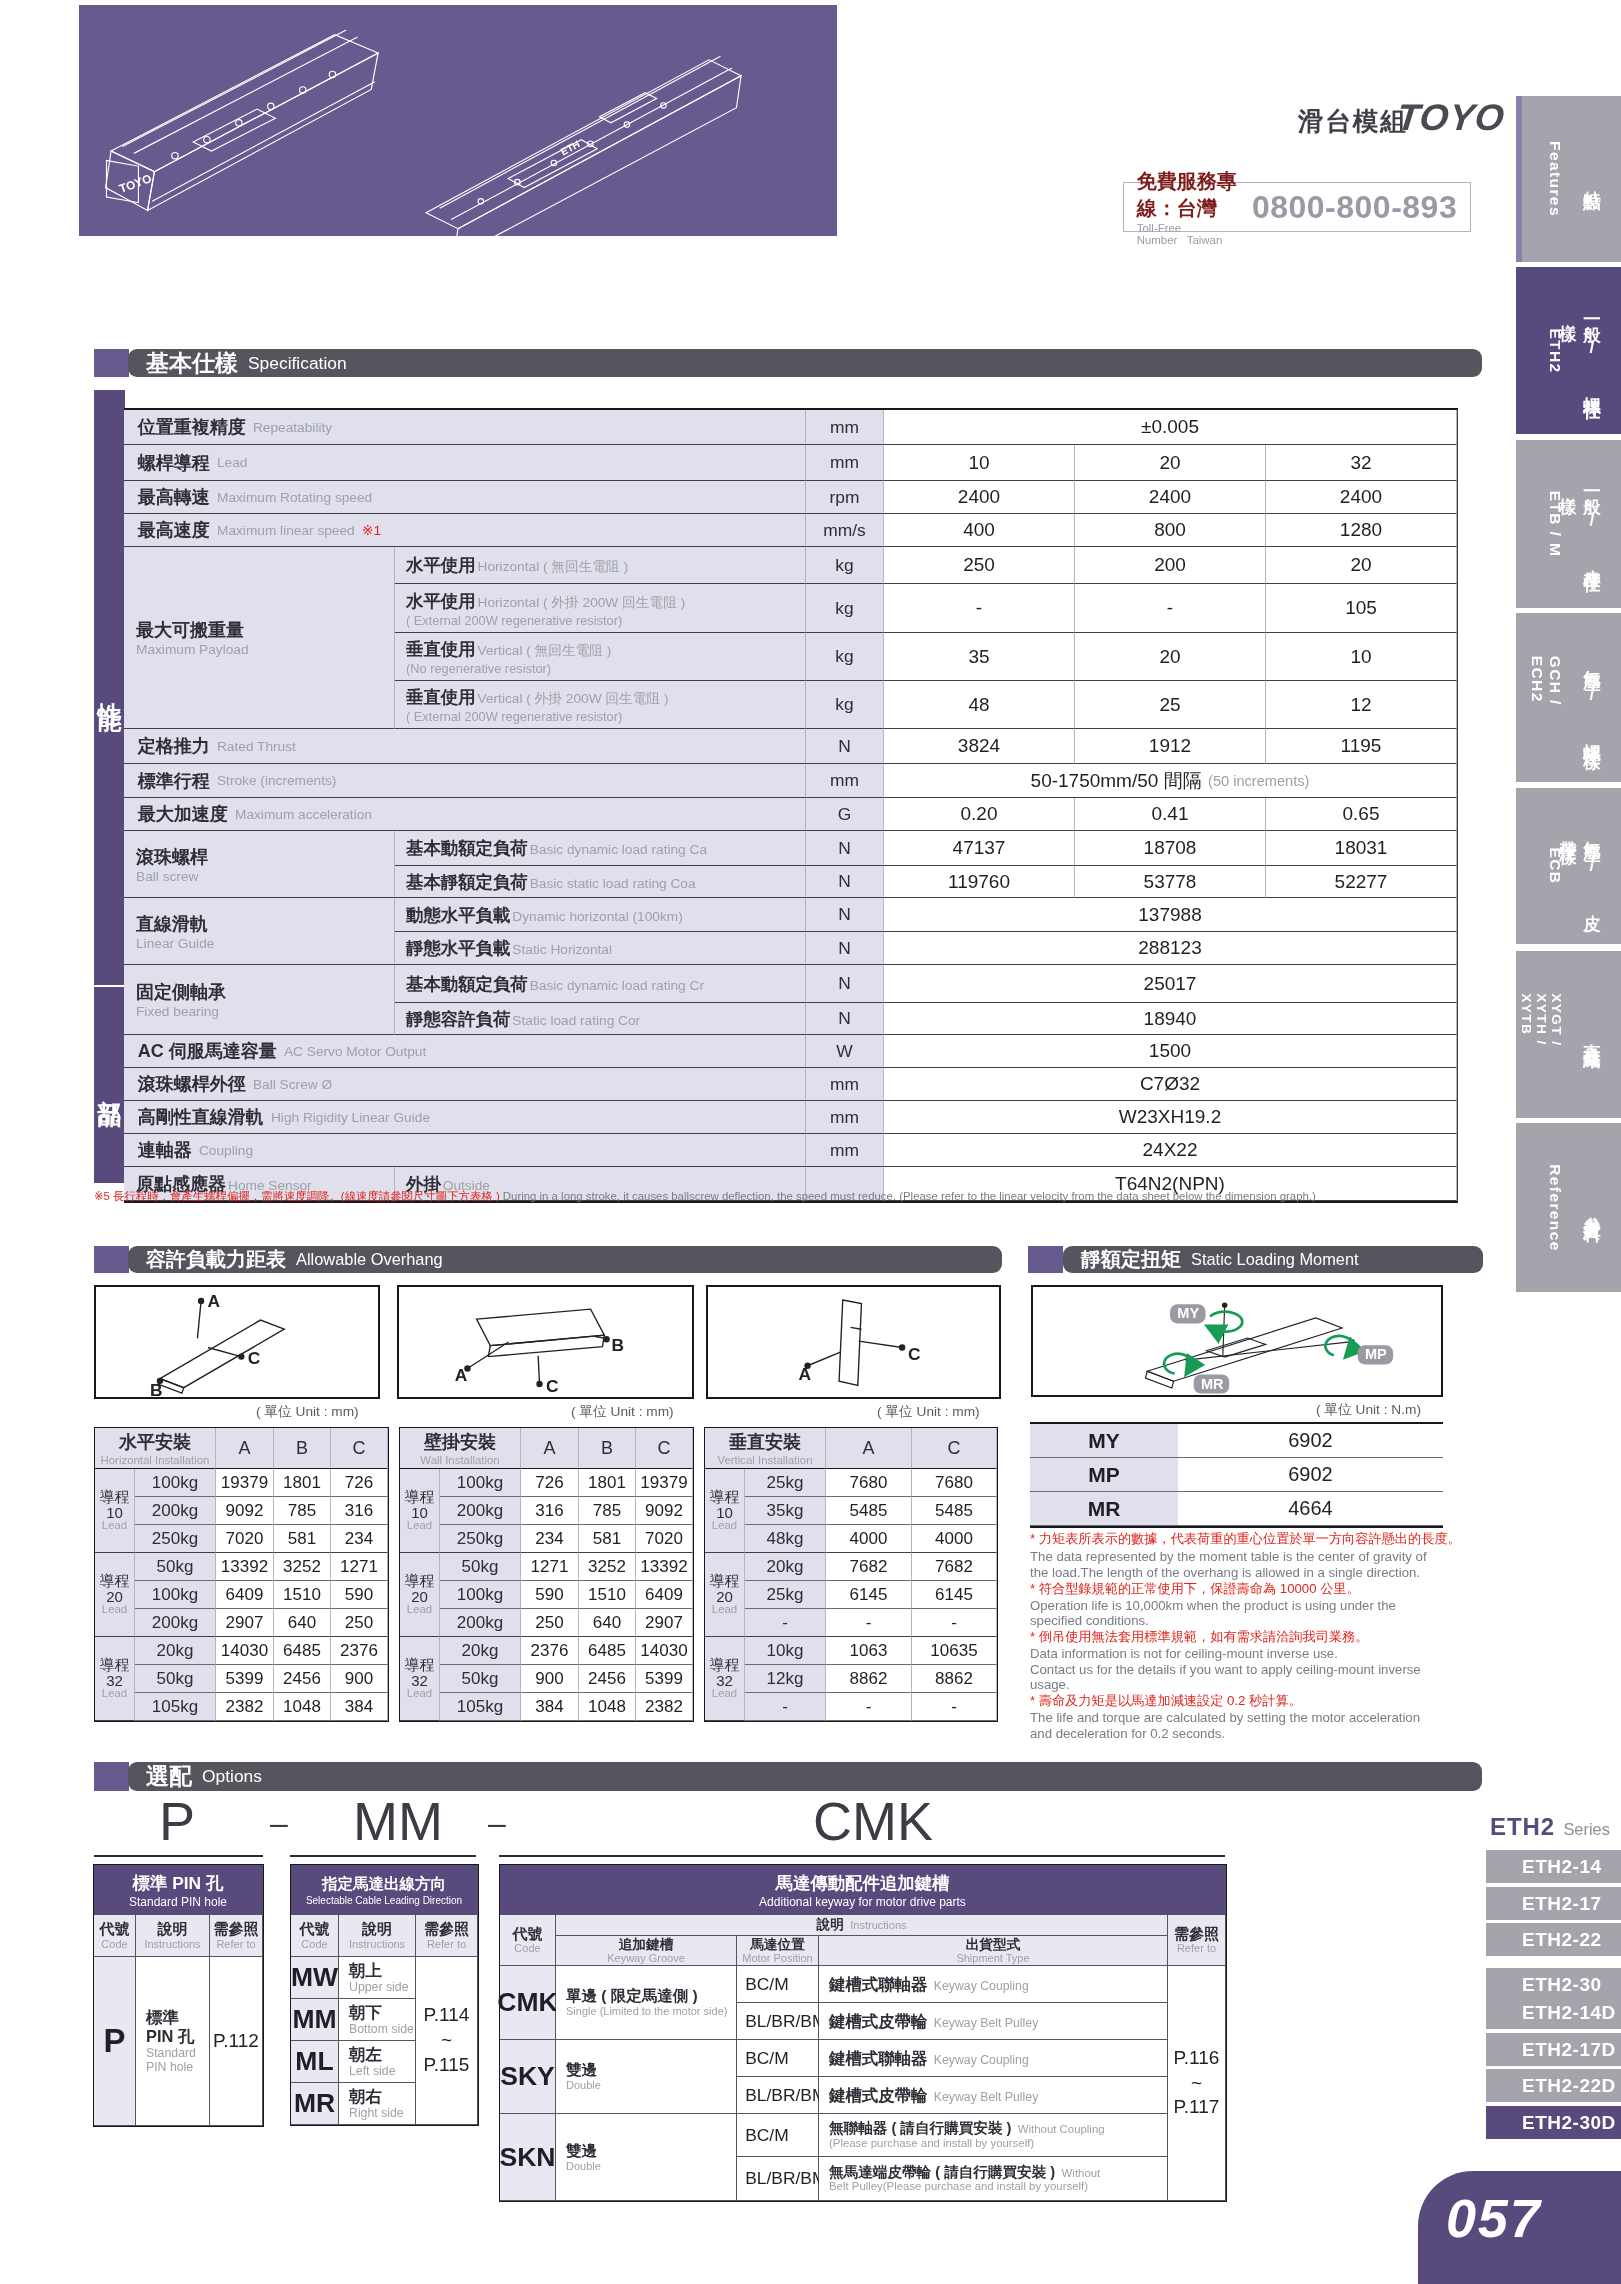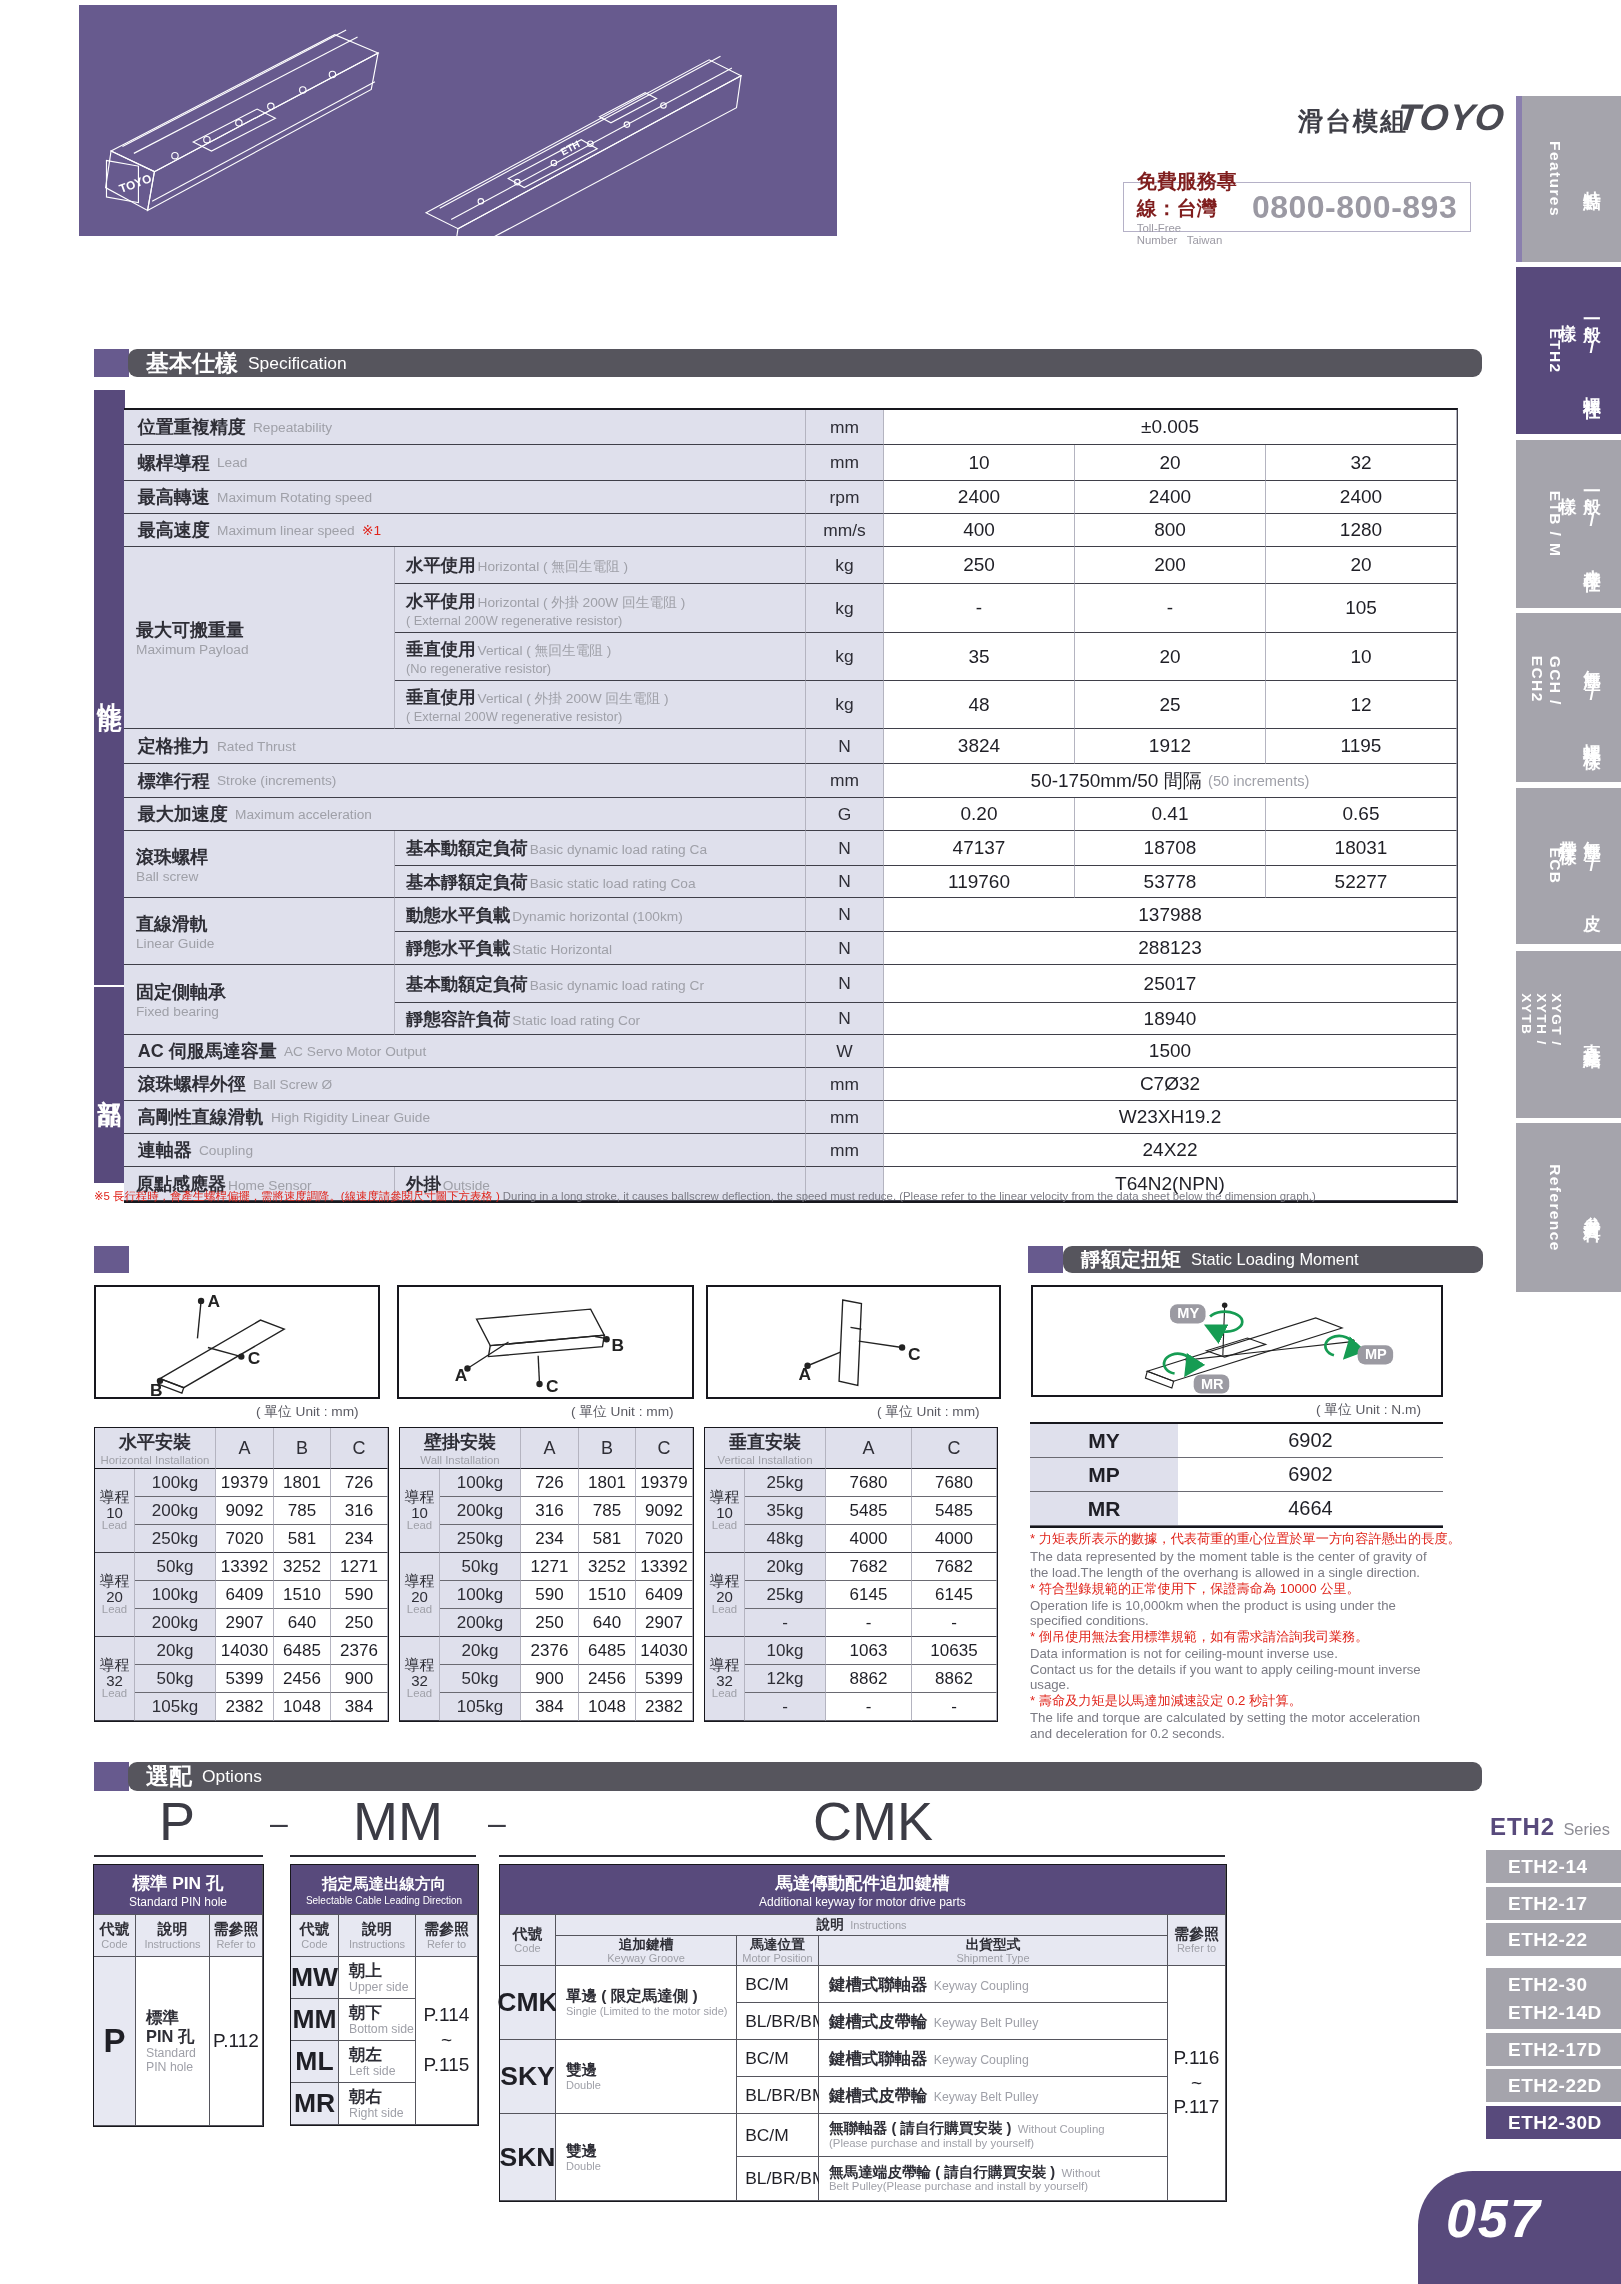--- a/index.html
+++ b/index.html
@@ -83,21 +83,21 @@
   .opch .a{font-size:15px;color:var(--ink);font-weight:700;}
   .opch .b{font-size:11px;color:var(--gray);}
   .opcode{background:var(--lavHead);display:flex;align-items:center;justify-content:center;font-size:26.5px;font-weight:700;color:#1f1f26;}
   .opcell{background:#fff;display:flex;flex-direction:column;justify-content:center;padding-left:10px;line-height:1.15;}
   .opcell .a{font-size:16.4px;color:var(--ink);font-weight:700;}
   .opcell .b{font-size:12.3px;color:var(--gray);}
   .oprefer{background:#fff;display:flex;flex-direction:column;align-items:center;justify-content:center;font-size:19px;color:#1f1f26;line-height:1.3;}
   .opmp{background:#fff;display:flex;align-items:center;padding-left:8.2px;font-size:17.4px;color:#1f1f26;}
   .shipline{display:flex;align-items:baseline;gap:6.4px;flex-wrap:wrap;}
   
-  .serbar{position:absolute;left:1486px;width:136px;height:33px;background:var(--tabGray);display:flex;align-items:center;padding-left:22px;color:#fff;font-size:19px;font-weight:700;letter-spacing:0.5px;}
+  .serbar{position:absolute;left:1486px;width:136px;height:33px;background:var(--tabGray);display:flex;align-items:center;padding-left:36px;color:#fff;font-size:19px;font-weight:700;letter-spacing:0.5px;}
   .serbar.active{background:var(--purple);}
   
   .bigcode{position:absolute;font-size:54px;color:#3c3c45;font-weight:400;}
   .codeline{position:absolute;height:2.3px;background:#2b2b33;}
   
   #tollbox{position:absolute;left:1123px;top:182px;width:348px;height:50px;border:1.4px solid #b5b1c7;display:flex;align-items:center;gap:12px;padding:0 12.8px;}
   #tollbox .lbl .a{font-size:20px;color:#7f1d1d;font-weight:700;}
   #tollbox .lbl .b{font-size:11.4px;color:#9b99a3;}
   #tollnum{font-size:32px;font-weight:700;color:#9b99a3;letter-spacing:0.5px;white-space:nowrap;}
   #brandlogo{position:absolute;left:1397px;top:97px;font-size:37px;font-weight:800;font-style:italic;color:#4a4a52;letter-spacing:0.9px;transform:skewX(-6deg);}
@@ -428,20 +428,24 @@
     <div class="U" style="grid-row:22"></div>
     <div class="VS val" style="grid-row:22">T64N2(NPN)</div>
   </div>
 
   <div id="footnote">
     <span class="nred">※5 長行程時，會產生螺桿偏擺，需將速度調降。(線速度請參閱尺寸圖下方表格 )</span>
     <span class="ngy">During in a long stroke, it causes ballscrew deflection, the speed must reduce. (Please refer to the linear velocity from the data sheet below the dimension graph.)</span>
   </div>
 
   <div class="secaccent" style="left:94px;top:1246px;height:26.5px;"></div>
+  <div class="secbar" style="left:128px;top:1246px;width:874px;height:26.5px;">
+    <span class="t1" style="font-size:20px">容許負載力距表</span>
+    <span class="t2" style="font-size:16.4px">Allowable Overhang</span>
+  </div>
 
   <div class="diagbox" style="left:94px;top:1285px;width:286px;height:114px;">
     <svg width="281" height="110" viewBox="0 0 615 240">
       <g fill="none" stroke="#222" stroke-width="3">
         <polygon points="140,200 360,72 412,92 192,220"></polygon>
         <polygon points="140,200 192,220 188,232 136,212"></polygon>
         <line x1="230" y1="30" x2="222" y2="112"></line>
         <line x1="245" y1="132" x2="318" y2="152"></line>
       </g>
       <circle cx="230" cy="30" r="7" fill="#222"></circle>

